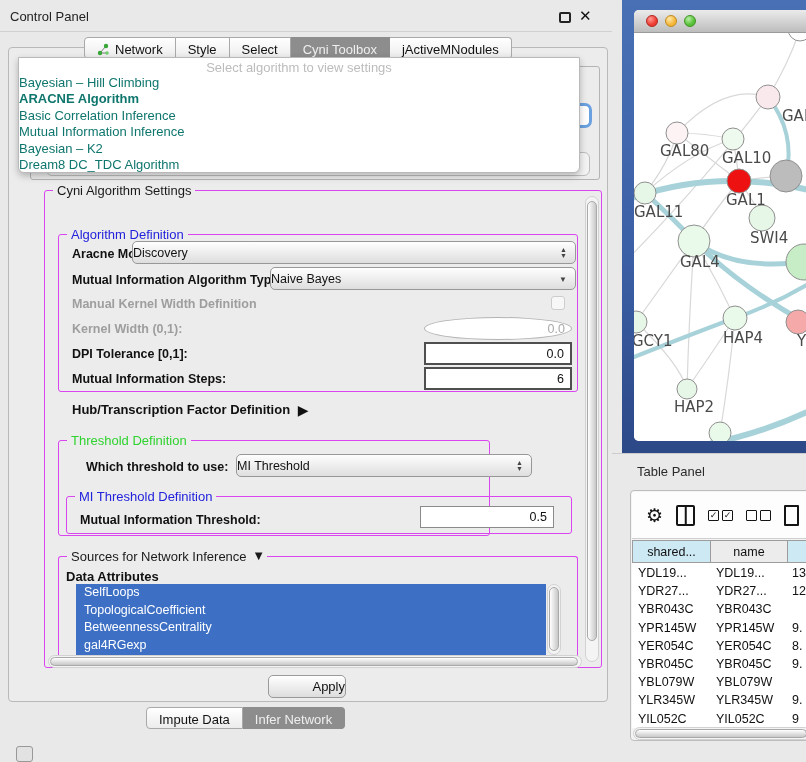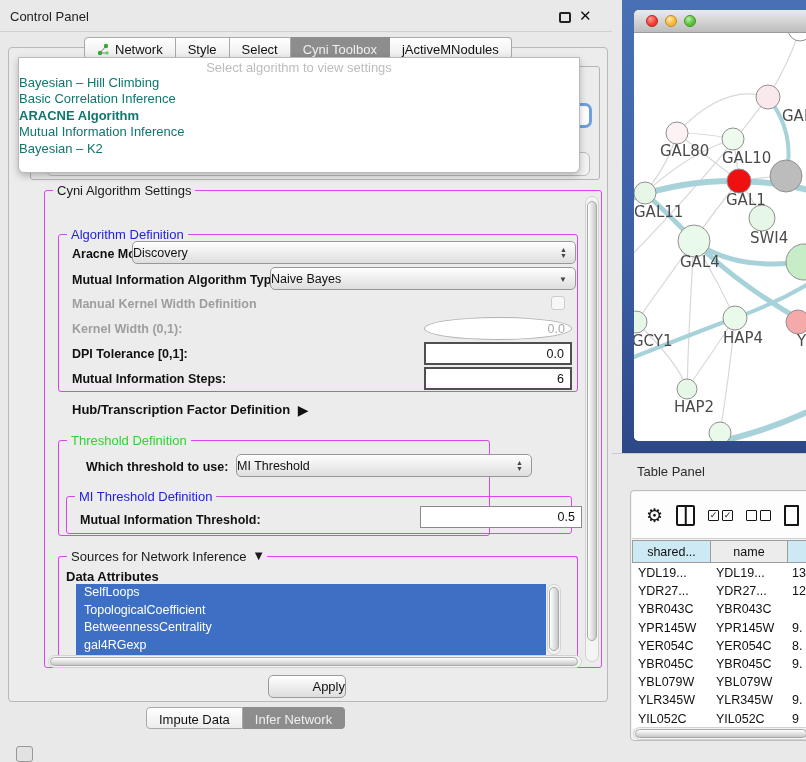--- a/index.html
+++ b/index.html
@@ -156,24 +156,25 @@
 </div>
 
 <div class="abs" id="frag-panel"></div>
 <div class="abs" id="frag-blue-combo"></div>
 <div class="abs" id="frag-gray-combo">gal filtered sif default node</div>
 
 <div class="abs" id="algo-popup">
   <div id="algo-placeholder">Select algorithm to view settings</div>
   <div id="algo-items">
       <div class="algo-item">Bayesian – Hill Climbing</div>
+      <div class="algo-item hl">ARACNE Algorithm</div>
       <div class="algo-item">Basic Correlation Inference</div>
-      <div class="algo-item hl">ARACNE Algorithm</div>
       <div class="algo-item">Mutual Information Inference</div>
       <div class="algo-item">Bayesian – K2</div>
+      <div class="algo-item">Dream8 DC_TDC Algorithm</div>
     </div>
 </div>
 
 <div class="groupbox" id="settings-group" style="left:44px; top:190px; width:558px; height:478px;">
   <span class="grouplabel" style="left:8px;">Cyni Algorithm Settings</span>
 </div>
 <div class="vscroll" style="left:585px; top:196px; height:466px;">
   <div class="vthumb" style="top:4px; height:440px;"></div>
 </div>
 
@@ -228,21 +229,21 @@
   <span class="arrows">
       <span>▲</span>
       <span>▼</span>
     </span>
 </div>
 
 <div class="groupbox" style="left:66px; top:496px; width:506px; height:38px;">
   <span class="grouplabel blue" style="left:8px;">MI Threshold Definition</span>
 </div>
 <span class="fieldlabel" style="left:80px; top:513px;">Mutual Information Threshold:</span>
-<div class="tfield mid" style="left:420px; top:506px; width:162px; height:22px;">
+<div class="tfield mid" style="left:420px; top:506px; width:134px; height:22px;">
   <span>0.5</span>
 </div>
 
 <div class="groupbox" style="left:58px; top:556px; width:520px; height:111px; border-bottom:none;">
   <span class="grouplabel" style="left:8px;">
     <span>Sources for Network Inference</span>
     <span style="position:relative; top:-1px; left:2px;">▼</span>
   </span>
 </div>
 <span class="fieldlabel" style="left:66px; top:569px; font-size:13px;">Data Attributes</span>

